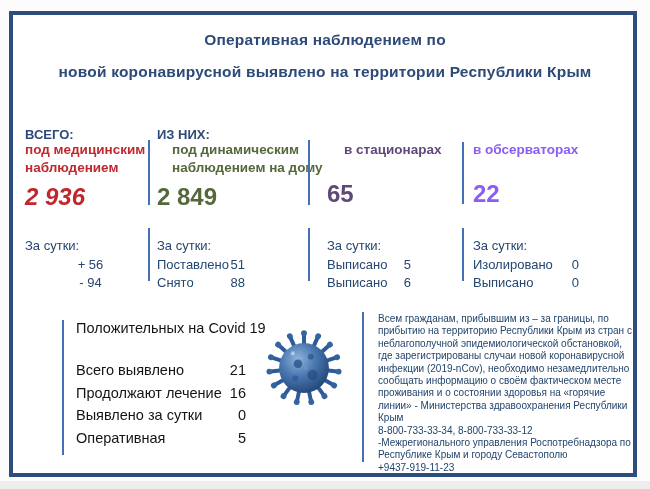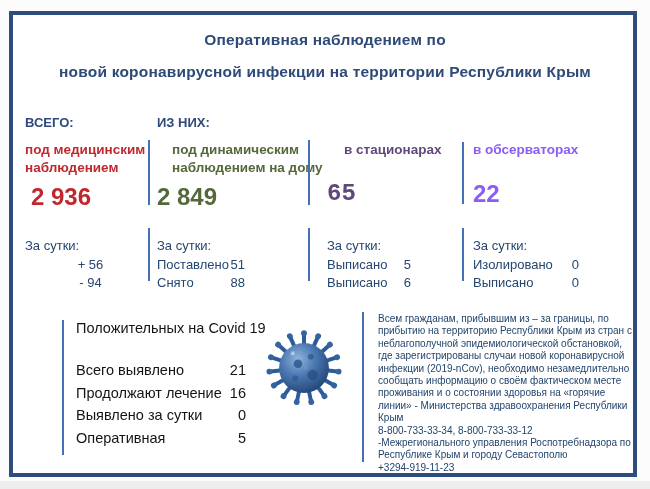--- a/index.html
+++ b/index.html
@@ -10,21 +10,21 @@
   .frame{
     position:absolute;left:9px;top:11px;width:620px;height:458px;
     border:4px solid #2e4c7c;background:#ffffff;box-sizing:content-box;
   }
   .bottom-strip{position:absolute;left:0;top:481px;width:650px;height:8px;background:#ededed;}
   .title{
     position:absolute;left:0;top:31px;width:650px;text-align:center;
     color:#2e4a78;font-size:15.5px;font-weight:bold;letter-spacing:.2px;
   }
   .title .l2{margin-top:14px;}
-  .sec-label{position:absolute;top:115px;font-size:13px;font-weight:bold;color:#2e4a78;}
+  .sec-label{position:absolute;top:127px;font-size:13px;font-weight:bold;color:#2e4a78;}
   .stat-label{position:absolute;top:141px;font-size:13.5px;font-weight:bold;line-height:18px;}
   .stat-value{position:absolute;font-size:24px;font-weight:bold;}
   .c-red{color:#c0282e;}
   .c-green{color:#54683a;}
   .c-purple{color:#5f497a;}
   .c-orange{color:#8b5cf6;}
   .vline{position:absolute;width:2px;background:#4470b4;}
   .daily{position:absolute;top:237px;font-size:13px;color:#24466f;line-height:18.5px;}
   .drow{display:flex;justify-content:space-between;}
   .daily-center{text-align:center;}
@@ -41,34 +41,34 @@
 </style>
 </head>
 <body>
 
 <div class="page">
   <div class="frame"></div>
   <div class="bottom-strip"></div>
 
   <div class="title">
     <div>Оперативная наблюдением по</div>
-    <div class="l2">новой коронавирусной инфекции на территории Республики Крым</div>
+    <div class="l2">новой коронавирусной выявлено на территории Республики Крым</div>
   </div>
 
   <div class="sec-label" style="left:25px;">ВСЕГО:</div>
   <div class="sec-label" style="left:157px;">ИЗ НИХ:</div>
 
   <div class="stat-label c-red" style="left:25px;width:122px;">под медицинским наблюдением</div>
-  <div class="stat-value c-red" style="left:31px;top:183px;">2 936</div>
+  <div class="stat-value c-red" style="left:25px;top:183px;font-style:italic;">2 936</div>
 
   <div class="stat-label c-green" style="left:172px;width:152px;">под динамическим наблюдением на дому</div>
   <div class="stat-value c-green" style="left:157px;top:183px;">2 849</div>
 
   <div class="stat-label c-purple" style="left:327px;width:130px;margin-left:17px;">в стационарах</div>
-  <div class="stat-value c-purple" style="left:327px;top:180px;font-family:Liberation Mono, monospace;">65</div>
+  <div class="stat-value c-purple" style="left:327px;top:180px;">65</div>
 
   <div class="stat-label c-orange" style="left:473px;width:140px;">в обсерваторах</div>
   <div class="stat-value c-orange" style="left:473px;top:180px;">22</div>
 
   <div class="vline" style="left:148px;top:140px;height:65px;"></div>
   <div class="vline" style="left:308px;top:140px;height:65px;"></div>
   <div class="vline" style="left:462px;top:142px;height:62px;"></div>
 
   <div class="daily" style="left:25px;">
     <div>За сутки:</div>
@@ -174,15 +174,15 @@
     <circle cx="37" cy="33" r="2.4" fill="#b9d0e8" opacity="0.85"></circle>
     <circle cx="52" cy="50" r="2" fill="#6f96c6" opacity="0.8"></circle>
   </svg>
 
   <div class="vline" style="left:362px;top:312px;height:150px;"></div>
 
   <div class="notice">
     <div>Всем гражданам, прибывшим из – за границы, по прибытию на территорию Республики Крым из стран с неблагополучной эпидемиологической обстановкой, где зарегистрированы случаи новой коронавирусной инфекции (2019-nCov), необходимо незамедлительно сообщать информацию о своём фактическом месте проживания и о состоянии здоровья на «горячие линии» - Министерства здравоохранения Республики Крым</div>
     <div>8-800-733-33-34,  8-800-733-33-12</div>
     <div>-Межрегионального управления Роспотребнадзора по Республике Крым и городу Севастополю</div>
-    <div>+3294-919-11-23</div>
+    <div>+9437-919-11-23</div>
   </div>
 </div>
 
 </body></html>

